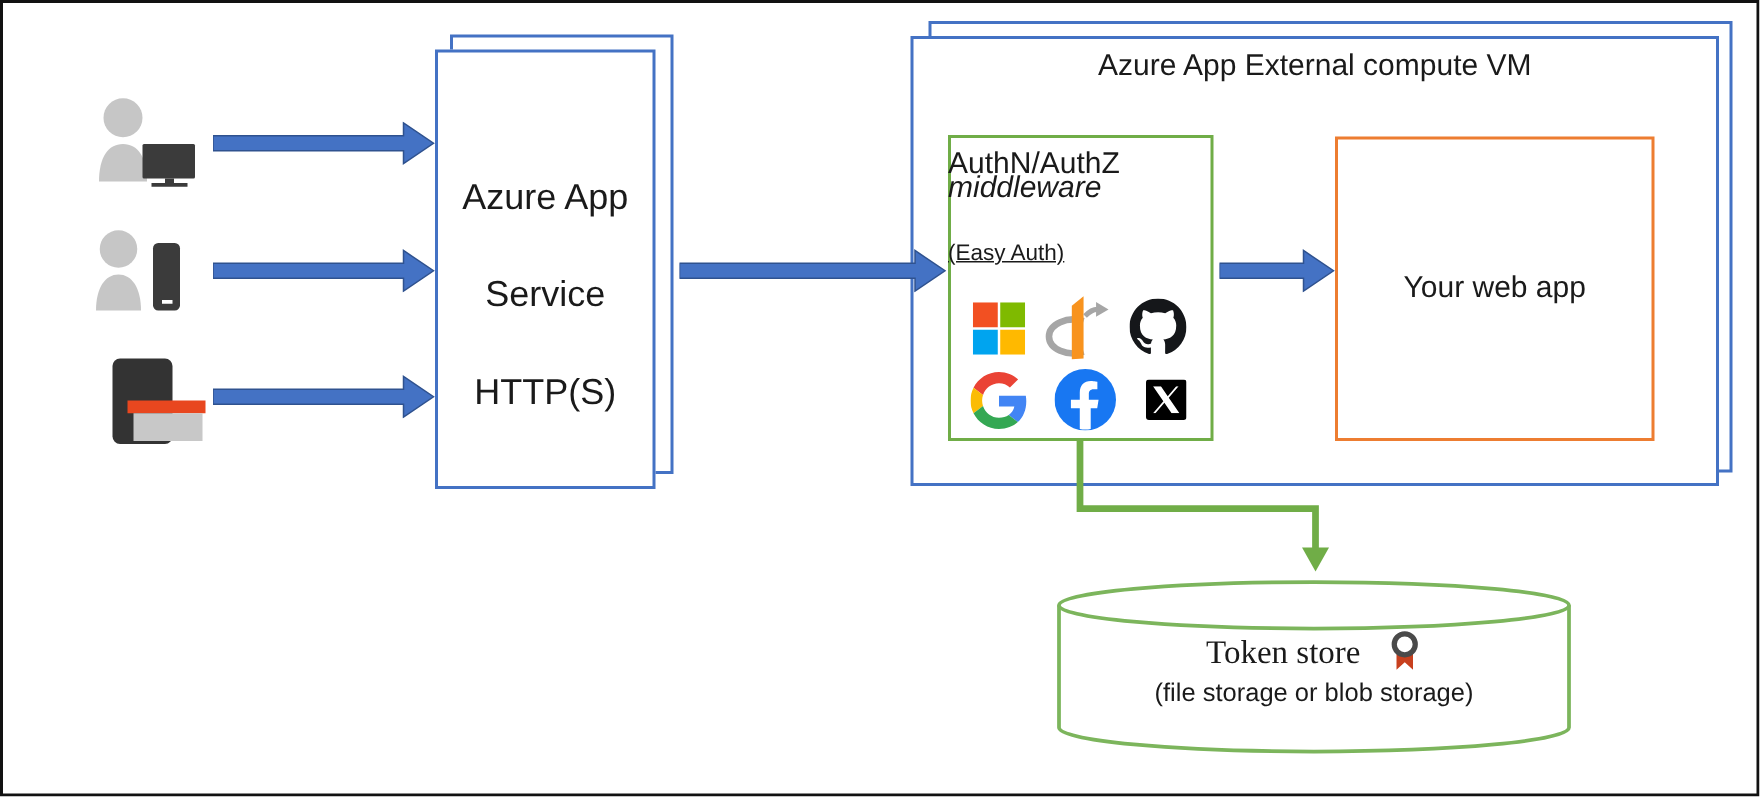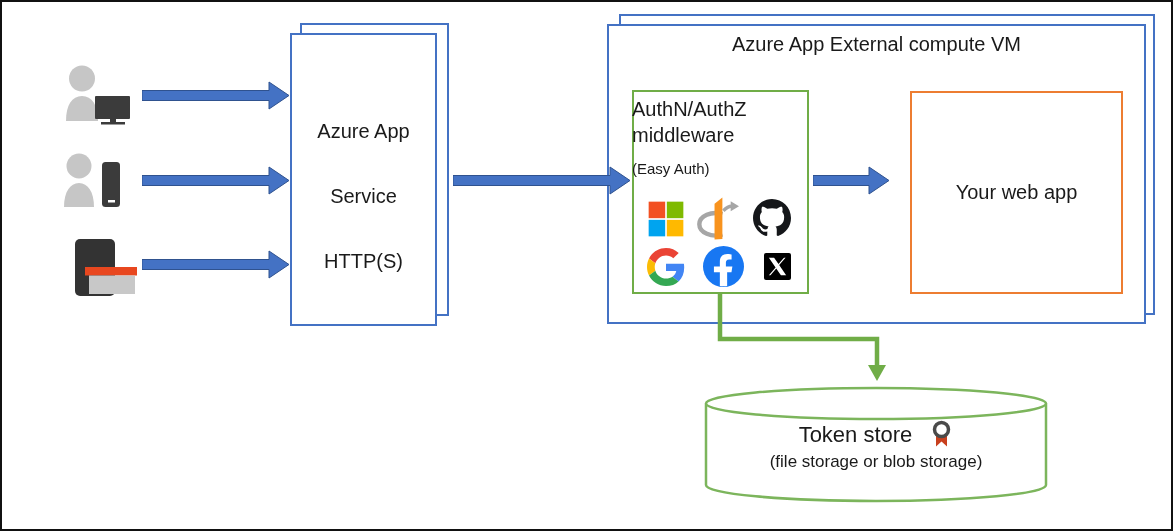--- a/index.html
+++ b/index.html
@@ -5,21 +5,21 @@
   html,body{margin:0;padding:0;background:#fff;}
   body{font-family:"Liberation Sans", sans-serif; color:#1a1a1a;}
   .diagram{position:relative;width:1173px;height:531px;background:#fff;border:2px solid #111;box-sizing:border-box;overflow:hidden;}
   .abs{position:absolute;}
   .box{position:absolute;box-sizing:border-box;background:#fff;}
   .b-blue{border:2px solid #4472C4;}
   .b-green{border:2px solid #70AD47;}
   .b-orange{border:2px solid #ED7D31;}
   .stack-back{background:#fff;}
   .ctr{display:flex;align-items:center;justify-content:center;text-align:center;}
-  .t20{font-size:20px;line-height:31px;margin-top:34px;}
+  .t20{font-size:24px;line-height:31px;margin-top:34px;}
   .t-title{font-size:20px;}
   .t-sub{font-size:15px;}
   .mw-line{position:absolute;left:630px;width:177px;text-align:left;}
   .tok-title{font-size:22px;}
   .tok-sub{font-size:17px;}
 </style>
 </head>
 <body>
 
 <div class="diagram">
@@ -53,22 +53,22 @@
     <div class="t20">Service</div>
     <div class="t20">HTTP(S)</div>
   </div>
 
   <div class="box b-blue stack-back" style="left:617px;top:12px;width:536px;height:301px;"></div>
   <div class="box b-blue" style="left:605px;top:22px;width:539px;height:300px;"></div>
   <div class="abs t-title" style="left:605px;top:31px;width:539px;text-align:center;">Azure App External compute VM</div>
 
   <div class="box b-green" style="left:630px;top:88px;width:177px;height:204px;"></div>
   <div class="mw-line t-title" style="top:96px;">AuthN/AuthZ</div>
-  <div class="mw-line t-title" style="top:122px;">middleware</div>
-  <div class="mw-line t-sub" style="top:158px;">(Easy Auth)</div>
+  <div class="mw-line t-title" style="top:112px;font-style:italic;">middleware</div>
+  <div class="mw-line t-sub" style="top:158px;text-decoration:underline;">(Easy Auth)</div>
 
   <svg class="abs" style="left:645px;top:198px;" width="38" height="38" viewBox="0 0 23 23">
     <rect x="1" y="1" width="10" height="10" fill="#F25022"></rect>
     <rect x="12" y="1" width="10" height="10" fill="#7FBA00"></rect>
     <rect x="1" y="12" width="10" height="10" fill="#00A4EF"></rect>
     <rect x="12" y="12" width="10" height="10" fill="#FFB900"></rect>
   </svg>
 
   <svg class="abs" style="left:691px;top:193px;" width="47" height="47" viewBox="0 0 48 48">
     <path d="M30,19.5 A16.5,11.5 0 1 0 30,40.3" fill="none" stroke="#A6A6A6" stroke-width="4.5"></path>
@@ -93,21 +93,21 @@
     <path fill="#fff" d="M25 23l.8-5h-5.7v-3.5c0-1.4.7-2.7 2.8-2.7h2.2V7.5S23.2 7 21.3 7c-4 0-6.5 2.4-6.5 6.8V18h-5.2v5h5.2v12.1c1 .2 2.1.3 3.2.3s2.2-.1 3.2-.3V23H25z"></path>
   </svg>
 
   <svg class="abs" style="left:762px;top:251px;" width="27" height="27" viewBox="0 0 27 27">
     <rect x="0" y="0" width="27" height="27" rx="2" fill="#000"></rect>
     <svg x="4" y="4.5" width="19" height="18" viewBox="0 0 1200 1227">
       <path fill="#fff" d="M714.163 519.284 1160.89 0H1055.03L667.137 450.887 357.328 0H0l468.492 681.821L0 1226.37h105.866l409.625-476.152 327.181 476.152H1200L714.163 519.284Z"></path>
     </svg>
   </svg>
 
-  <div class="box b-orange ctr t-title" style="left:888px;top:89px;width:213px;height:203px;margin-left:20px;">
+  <div class="box b-orange ctr t-title" style="left:888px;top:89px;width:213px;height:203px;">
     <span>Your web app</span>
   </div>
 
   <svg class="abs" style="left:140px;top:79px;" width="148" height="29">
     <polygon points="0,9.5 127,9.5 127,1 147,14.5 127,28 127,19.5 0,19.5" fill="#4472C4" stroke="#2F528F" stroke-width="1"></polygon>
   </svg>
   <svg class="abs" style="left:140px;top:164px;" width="148" height="29">
     <polygon points="0,9.5 127,9.5 127,1 147,14.5 127,28 127,19.5 0,19.5" fill="#4472C4" stroke="#2F528F" stroke-width="1"></polygon>
   </svg>
   <svg class="abs" style="left:140px;top:248px;" width="148" height="29">
@@ -122,21 +122,21 @@
 
   <svg class="abs" style="left:700px;top:280px;" width="200" height="105">
     <path d="M18,12 V57 H175 V84" fill="none" stroke="#70AD47" stroke-width="4.5"></path>
     <polygon points="166,83 184,83 175,99" fill="#70AD47"></polygon>
   </svg>
 
   <svg class="abs" style="left:702px;top:384px;" width="344" height="118">
     <path d="M2,17.5 V99 A170,16 0 0 0 342,99 V17.5" fill="#fff" stroke="#7CB55C" stroke-width="2.5"></path>
     <ellipse cx="172" cy="17.5" rx="170" ry="15.5" fill="#fff" stroke="#7CB55C" stroke-width="2.5"></ellipse>
   </svg>
-  <div class="abs ctr" style="left:703px;top:418px;width:342px;gap:18px;">
+  <div class="abs ctr" style="left:703px;top:418px;width:342px;gap:18px;font-family:Liberation Serif, serif;">
     <span class="tok-title">Token store</span>
     <svg width="23" height="29" viewBox="0 0 23 29">
       <polygon points="6,15 17,15 17,26.5 11.5,21.5 6,26.5" fill="#C8401E"></polygon>
       <circle cx="11.5" cy="9.5" r="7" fill="#fff" stroke="#4A4A4A" stroke-width="3.5"></circle>
     </svg>
   </div>
   <div class="abs tok-sub" style="left:703px;top:450px;width:342px;text-align:center;">(file storage or blob storage)</div>
 
 </div>
 

